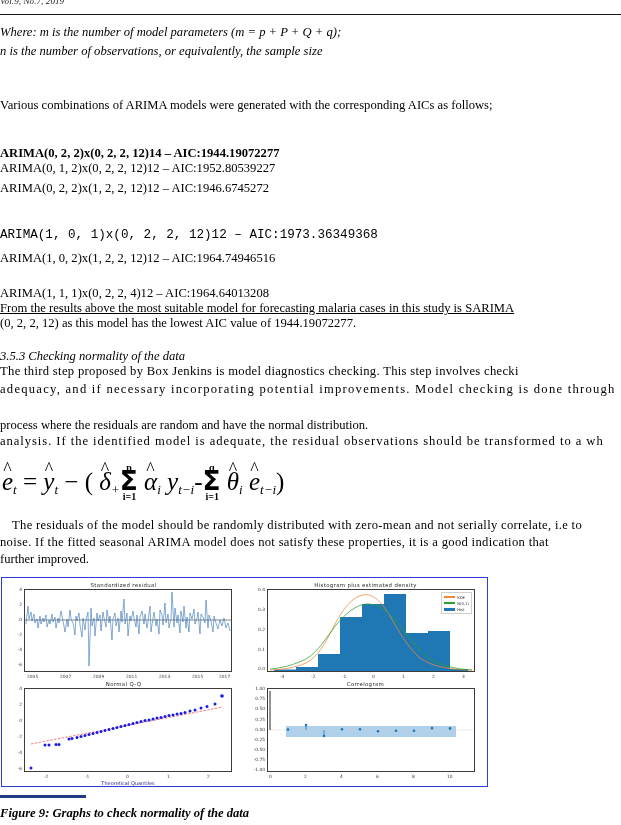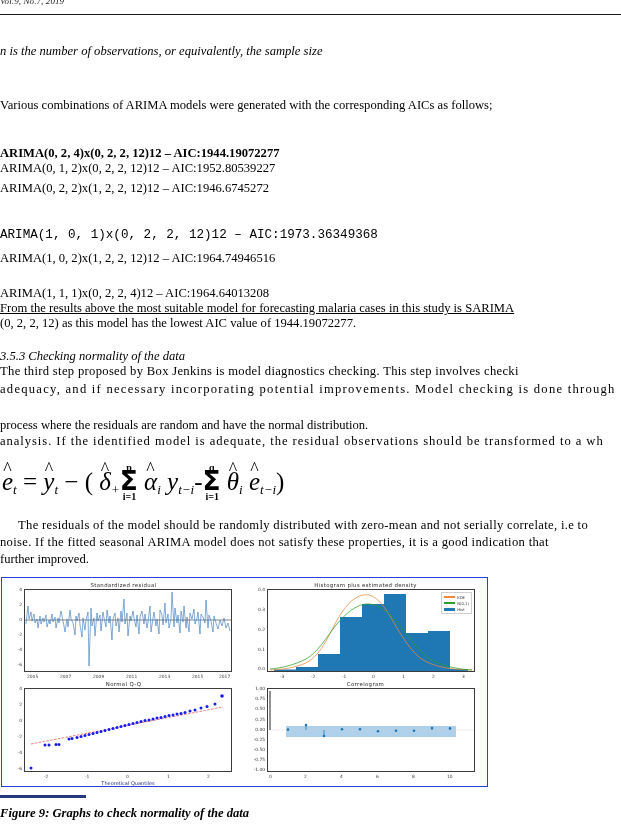--- a/index.html
+++ b/index.html
@@ -120,34 +120,37 @@
   }
 </style>
 </head>
 <body>
 
 <div class="page">
 
   <div class="runhead">Vol.9, No.7, 2019</div>
   <div class="rule"></div>
 
+  <div class="txt it" style="left:0px;top:25px;">
+    <span>Where: m is the number of model parameters (m = p + P + Q + q);</span>
+  </div>
 
   <div class="txt" style="left:0px;top:44px;">
     <span class="it">n is the number of observations, or equivalently, the sample size</span>
   </div>
 
   <div class="txt" style="left:0px;top:98px;">
     <span>Various combinations of ARIMA models were generated with the corresponding AICs as follows;</span>
   </div>
 
   <div class="txt" style="left:0px;top:113px;margin-top:48px;">
     <span>ARIMA(0, 1, 2)x(0, 2, 2, 12)12 – AIC:1952.80539227</span>
   </div>
   <div class="txt bd" style="left:0px;top:146px;">
-    <span>ARIMA(0, 2, 4)x(0, 2, 2, 12)12 – AIC:1944.19072277</span>
+    <span>ARIMA(0, 2, 2)x(0, 2, 2, 12)14 – AIC:1944.19072277</span>
   </div>
   <div class="txt" style="left:0px;top:181px;">
     <span>ARIMA(0, 2, 2)x(1, 2, 2, 12)12 – AIC:1946.6745272</span>
   </div>
   <div class="txt" style="left:0px;top:228px;font-family:Liberation Mono, monospace;">
     <span>ARIMA(1, 0, 1)x(0, 2, 2, 12)12 – AIC:1973.36349368</span>
   </div>
   <div class="txt" style="left:0px;top:251px;">
     <span>ARIMA(1, 0, 2)x(1, 2, 2, 12)12 – AIC:1964.74946516</span>
   </div>
@@ -186,21 +189,21 @@
     <span class="hatw"><span class="hat">^</span><span class="v">y</span></span><sub>t</sub>
     <span>−</span>
     <span>(</span>
     <span class="hatw"><span class="hat">^</span><span class="v">δ</span></span><sub>+</sub><span class="sigwrap"><span class="sigma">Σ</span><span class="lim top">p</span><span class="lim bot">i=1</span></span>
     <span class="hatw"><span class="hat">^</span><span class="v">α</span></span><sub>i</sub>
     <span class="v">y</span><sub>t−i</sub><span>-</span><span class="sigwrap"><span class="sigma">Σ</span><span class="lim top">q</span><span class="lim bot">i=1</span></span>
     <span class="hatw"><span class="hat">^</span><span class="v">θ</span></span><sub>i</sub>
     <span class="hatw"><span class="hat">^</span><span class="v">e</span></span><sub>t−i</sub><span>)</span>
   </div>
 
-  <div class="txt wide" style="left:18px;top:518px;">
+  <div class="txt wide" style="left:12px;top:518px;">
     <span>The residuals of the model should be randomly distributed with zero-mean and not serially correlate, i.e to</span>
   </div>
   <div class="txt wide" style="left:0px;top:535px;">
     <span>noise. If the fitted seasonal ARIMA model does not satisfy these properties, it is a good indication that</span>
   </div>
   <div class="txt" style="left:0px;top:552px;">
     <span>further improved.</span>
   </div>
 
   <div class="figbox">

